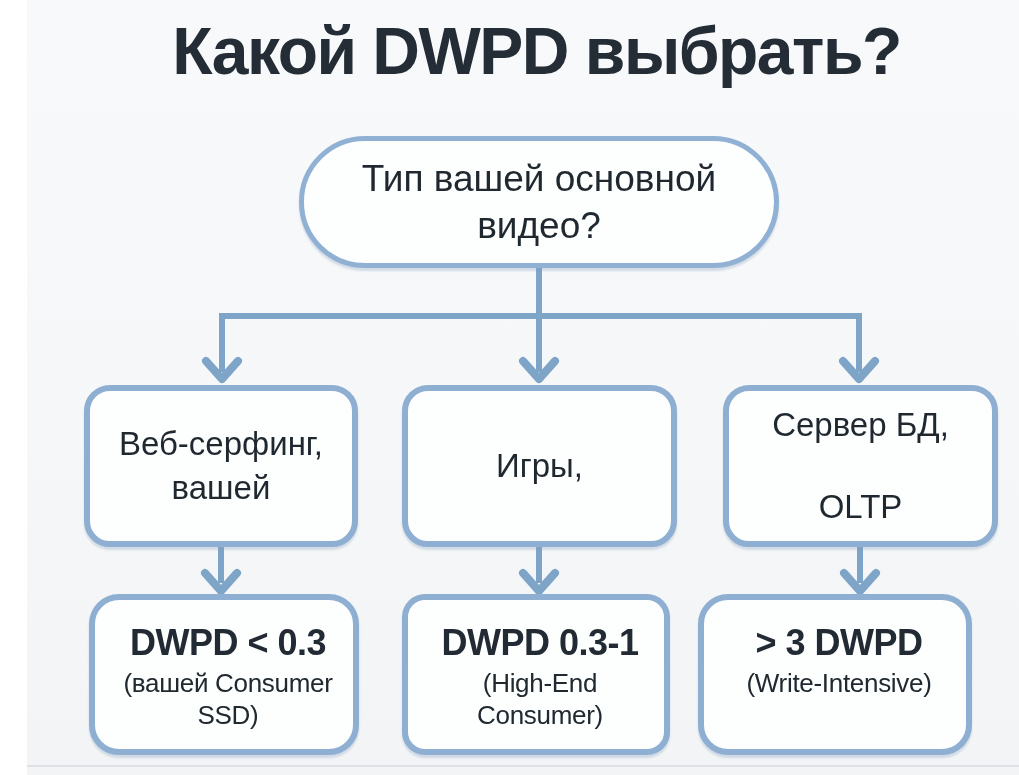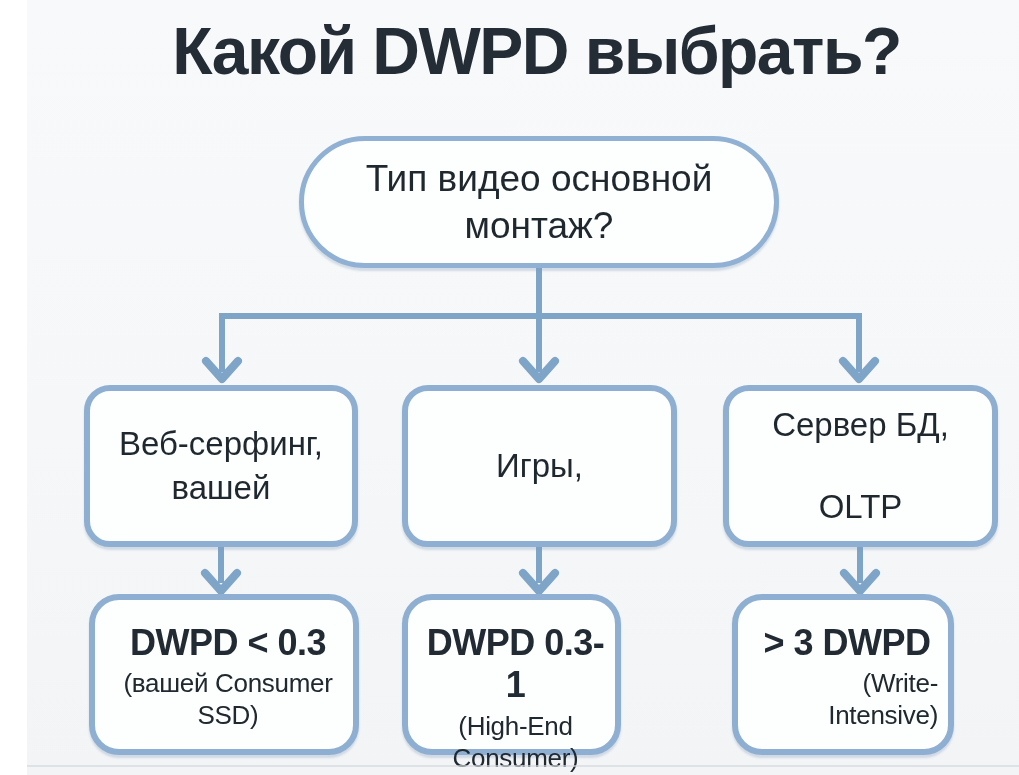--- a/index.html
+++ b/index.html
@@ -75,22 +75,22 @@
   .pos-r2-mid   { left: 375px; width: 275px; }
   .pos-r2-right { left: 696px; width: 275px; gap: 38px; }
   .box-r3 {
     top: 594px; height: 161px;
     border: 6px solid #8eafd2;
     border-radius: 30px;
     justify-content: flex-start;
     padding: 22px 10px 0 18px;
   }
   .pos-r3-left  { left: 62px;  width: 270px; }
-  .pos-r3-mid   { left: 375px; width: 219px; }
-  .pos-r3-right { left: 705px; width: 222px; text-align: right; }
+  .pos-r3-mid   { left: 375px; width: 268px; border-radius: 23px; }
+  .pos-r3-right { left: 671px; width: 274px; }
   .result-title {
     font-size: 36px;
     font-weight: 700;
     letter-spacing: -0.5px;
     line-height: 1.18;
     color: #222b33;
   }
   .result-sub {
     font-size: 26px;
     font-weight: 400;
@@ -127,22 +127,22 @@
     <path class="line" d="M194 511 V583"></path>
     <path class="line" d="M512 511 V583"></path>
     <path class="line" d="M833 511 V583"></path>
 
     <polyline class="arrowhead" points="178,573 194,591 210,573"></polyline>
     <polyline class="arrowhead" points="496,573 512,591 528,573"></polyline>
     <polyline class="arrowhead" points="817,573 833,591 849,573"></polyline>
   </svg>
 
   <div class="node pill">
-    <span class="ln">Тип видео основной</span>
-    <span class="ln">монтаж?</span>
+    <span class="ln">Тип вашей основной</span>
+    <span class="ln">видео?</span>
   </div>
 
   <div class="node box-r2 pos-r2-left">
     <span class="ln">Веб-серфинг,</span>
     <span class="ln">вашей</span>
   </div>
   <div class="node box-r2 pos-r2-mid">
     <span class="ln">Игры,</span>
   </div>
   <div class="node box-r2 pos-r2-right">

